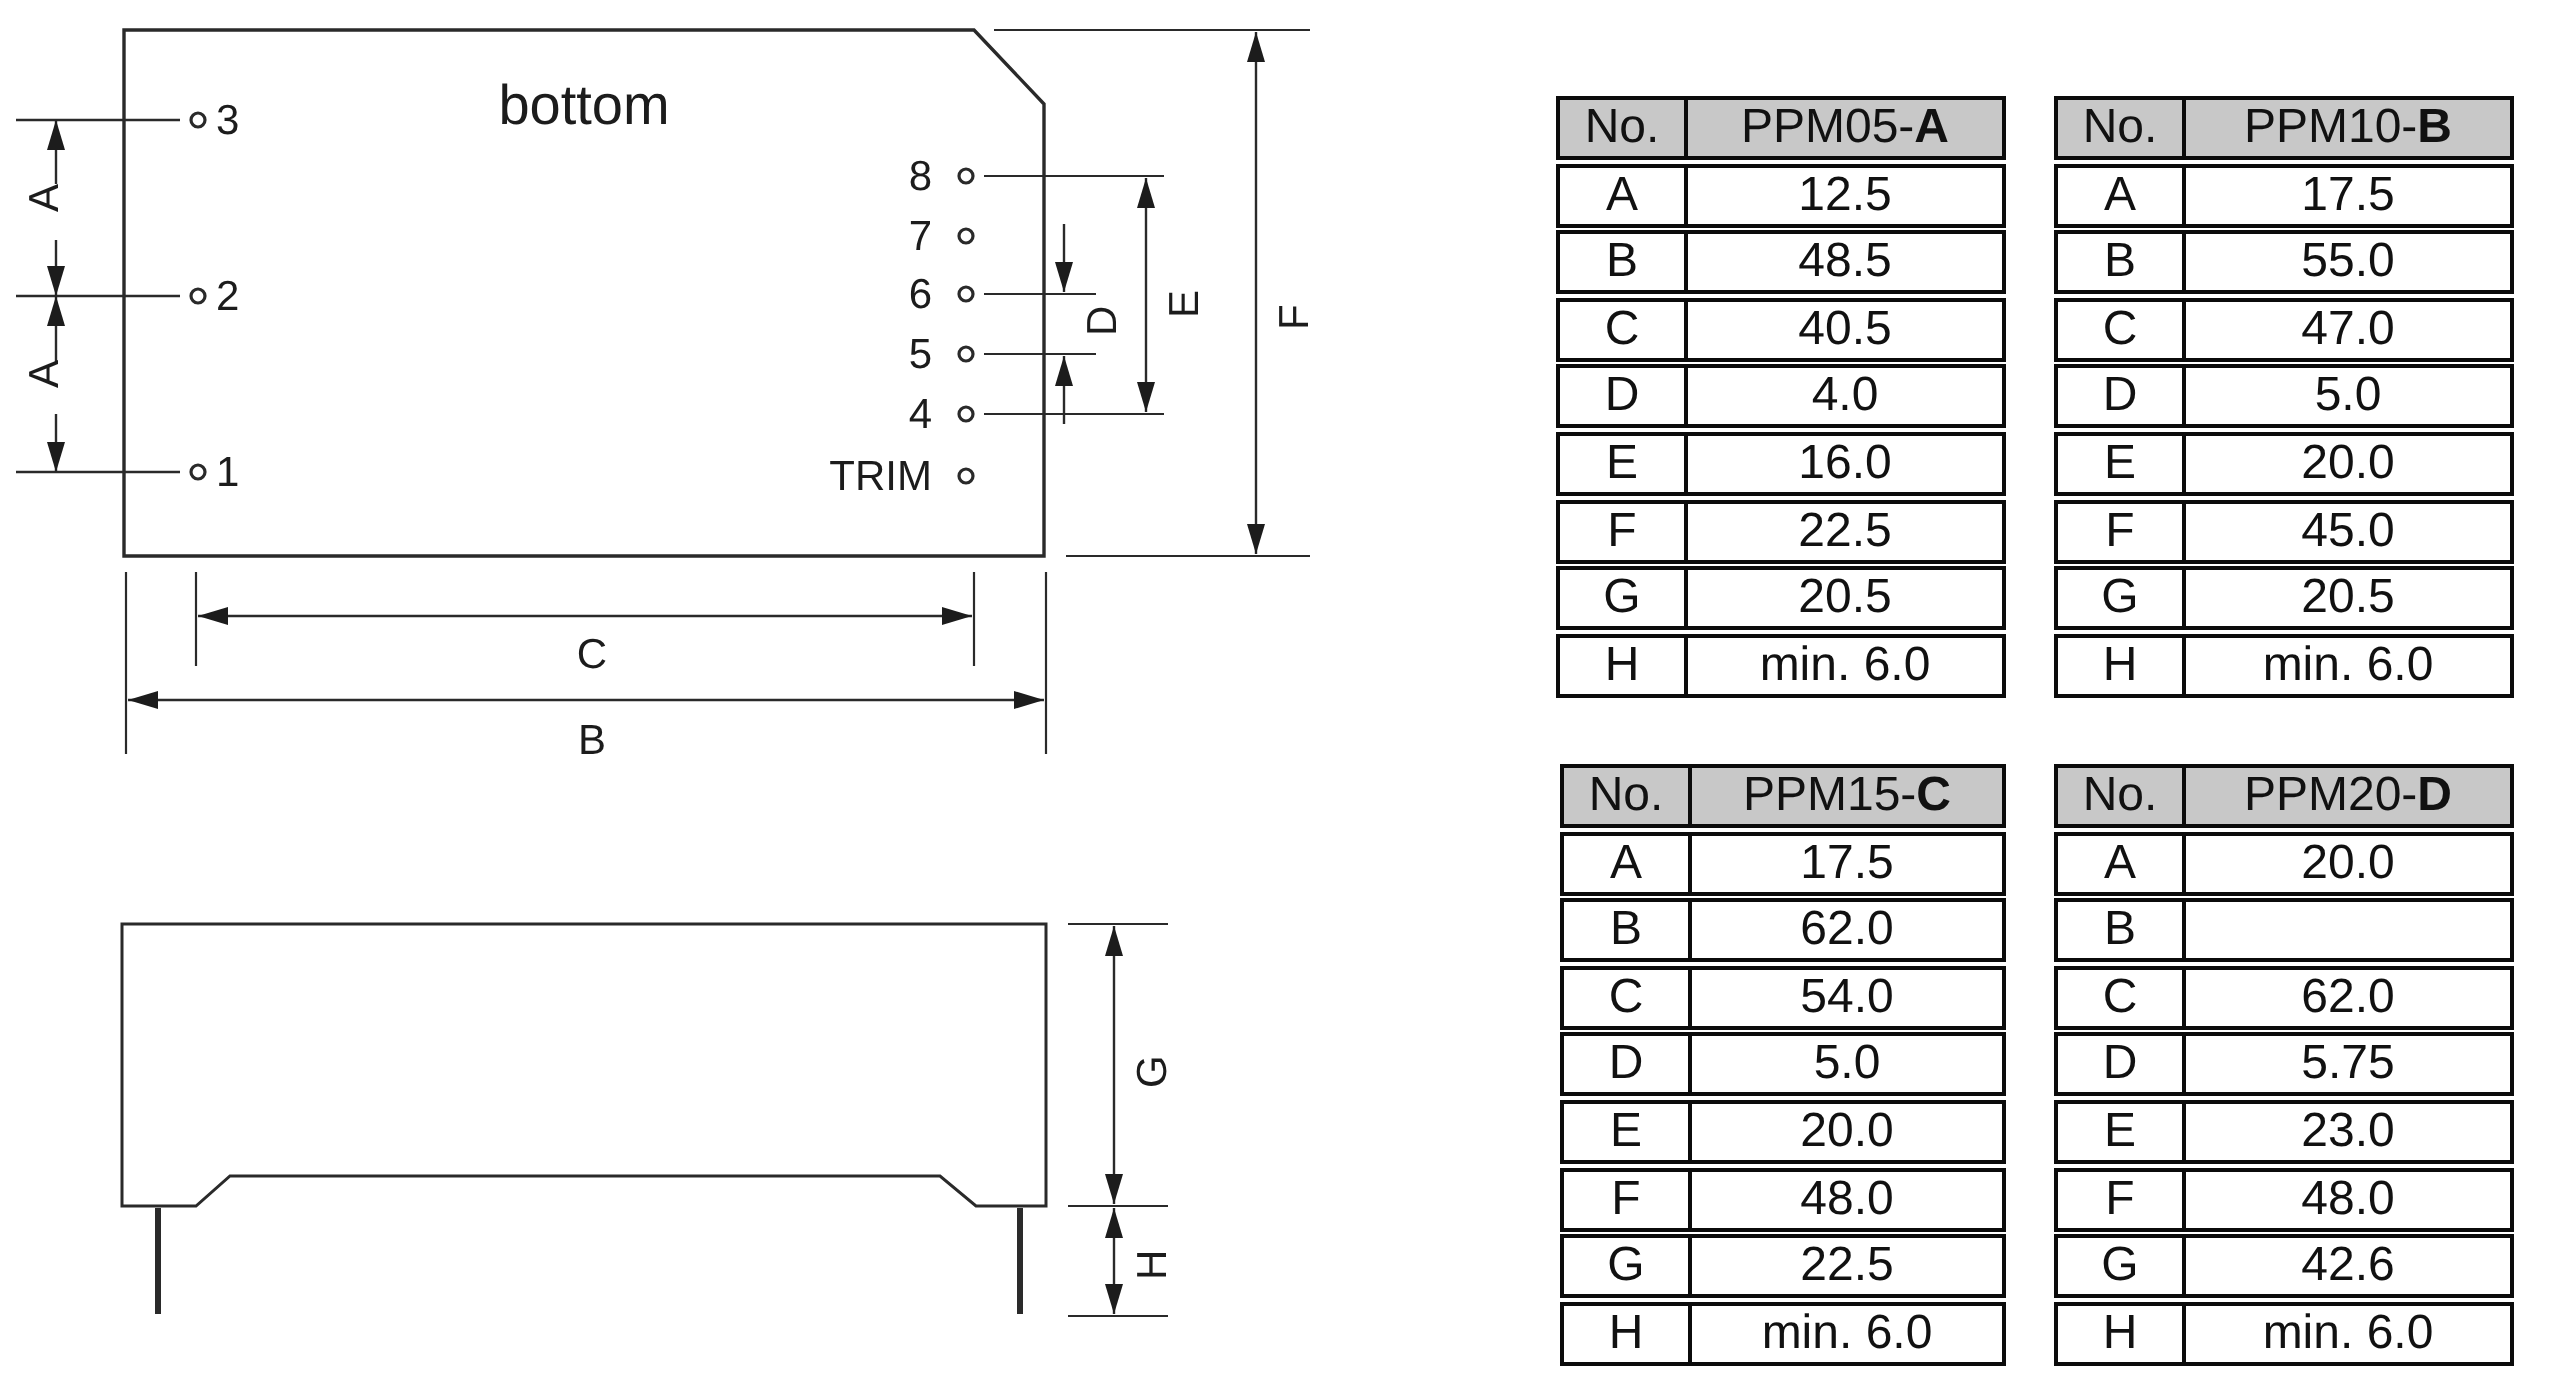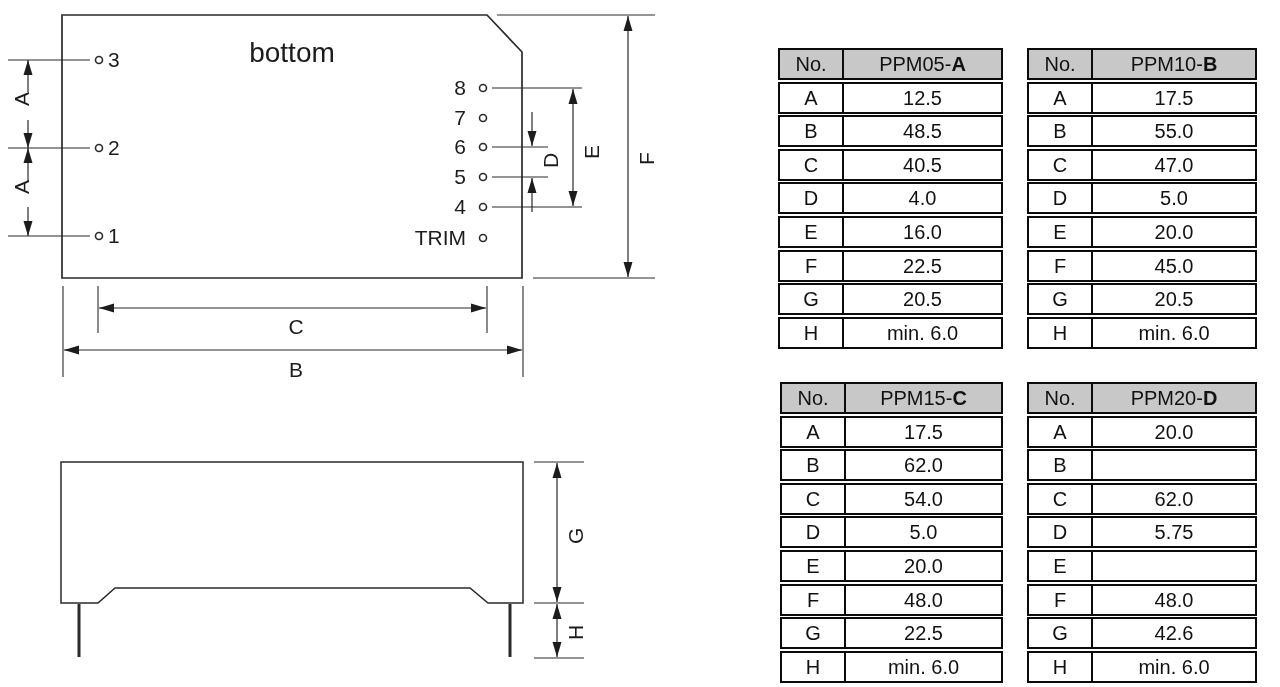--- a/index.html
+++ b/index.html
@@ -22,21 +22,21 @@
     font-size: 21px;
     fill: #1c1c1c;
   }
   .view-title { font-size: 28px; }
   .dim-letter { font-size: 21px; }
 
   
   .dim-table {
     position: absolute;
     z-index: 2;
-    font-size: 20px;
+    font-size: 24px;
     color: #111;
   }
   .dim-row {
     display: flex;
     height: 32px;
     border: 2px solid #0b0b0b;
     background: #ffffff;
     margin-bottom: 1.6px;
   }
   .dim-row.header { background: #c8c8c8; }
@@ -309,20 +309,21 @@
     <div class="dim-row">
         <div class="cell no">C</div>
         <div class="cell val">62.0</div>
       </div>
     <div class="dim-row">
         <div class="cell no">D</div>
         <div class="cell val">5.75</div>
       </div>
     <div class="dim-row">
         <div class="cell no">E</div>
+        <div class="cell val">23.0</div>
       </div>
     <div class="dim-row">
         <div class="cell no">F</div>
         <div class="cell val">48.0</div>
       </div>
     <div class="dim-row">
         <div class="cell no">G</div>
         <div class="cell val">42.6</div>
       </div>
     <div class="dim-row">

